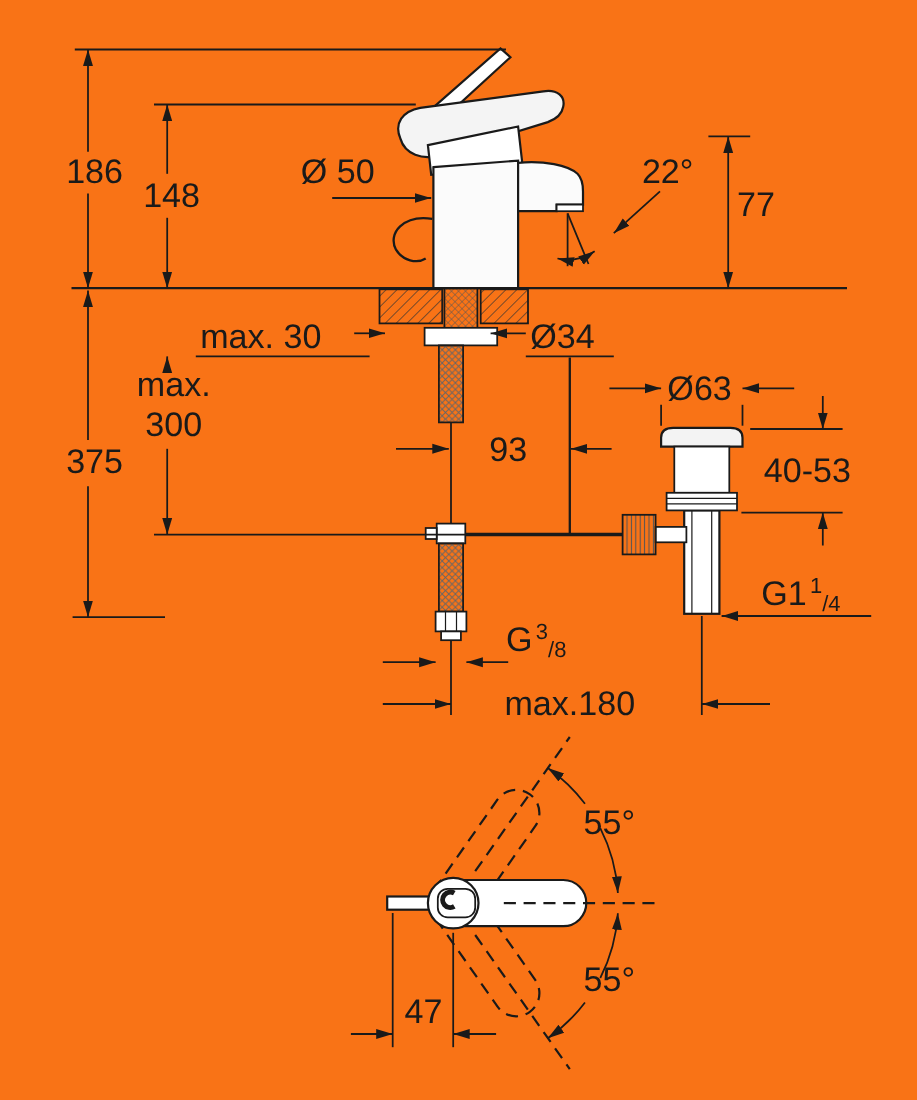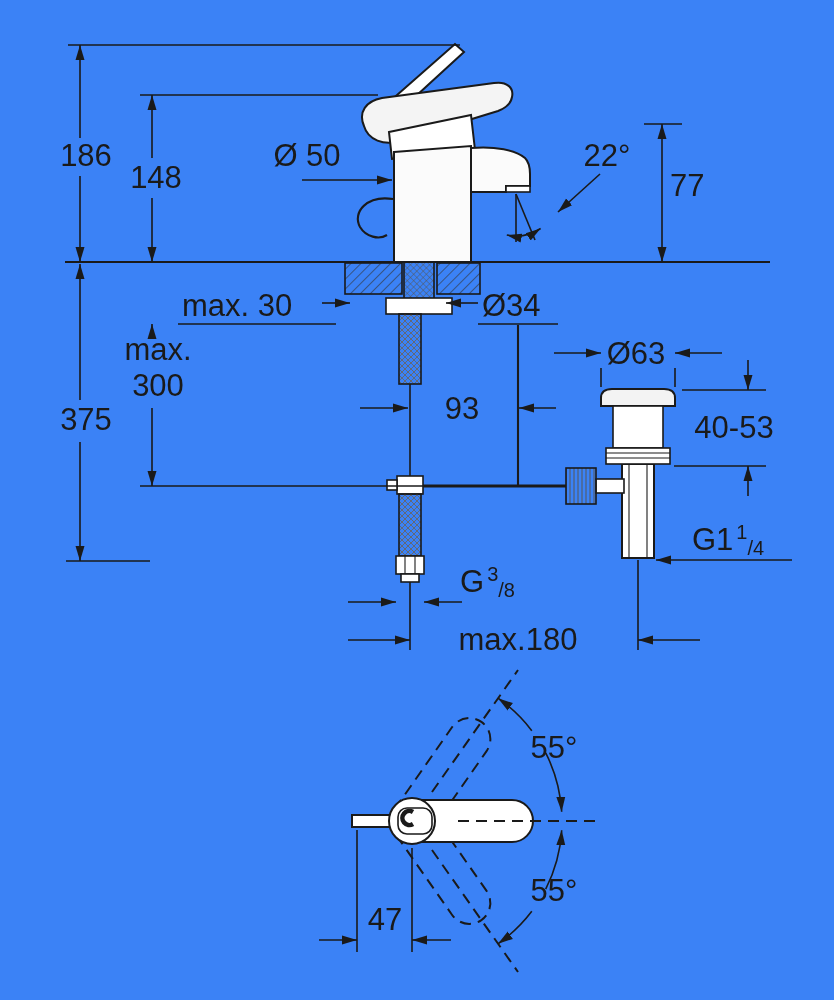--- a/index.html
+++ b/index.html
@@ -1,19 +1,19 @@
 <!DOCTYPE html>
 <html><head>
 <meta charset="utf-8">
 <style>
   html,body{margin:0;padding:0;background:#ffffff;}
   .stage{
     position:relative;
     width:834px;height:1000px;
-    background:#3b82f6;
+    background:#f97316;
     font-family:"Liberation Sans", sans-serif;
     overflow:hidden;
   }
   svg{display:block;}
   text{
     font-family:"Liberation Sans", sans-serif;
     fill:#1a1a1a;
     font-size:31px;
   }
   .small{font-size:20px;}

